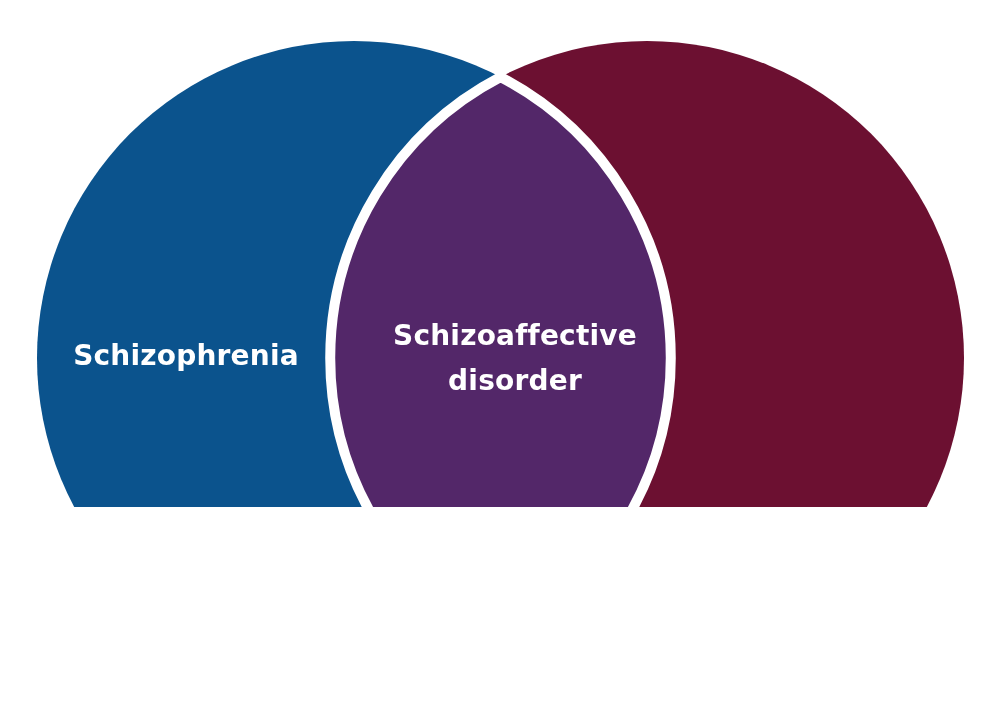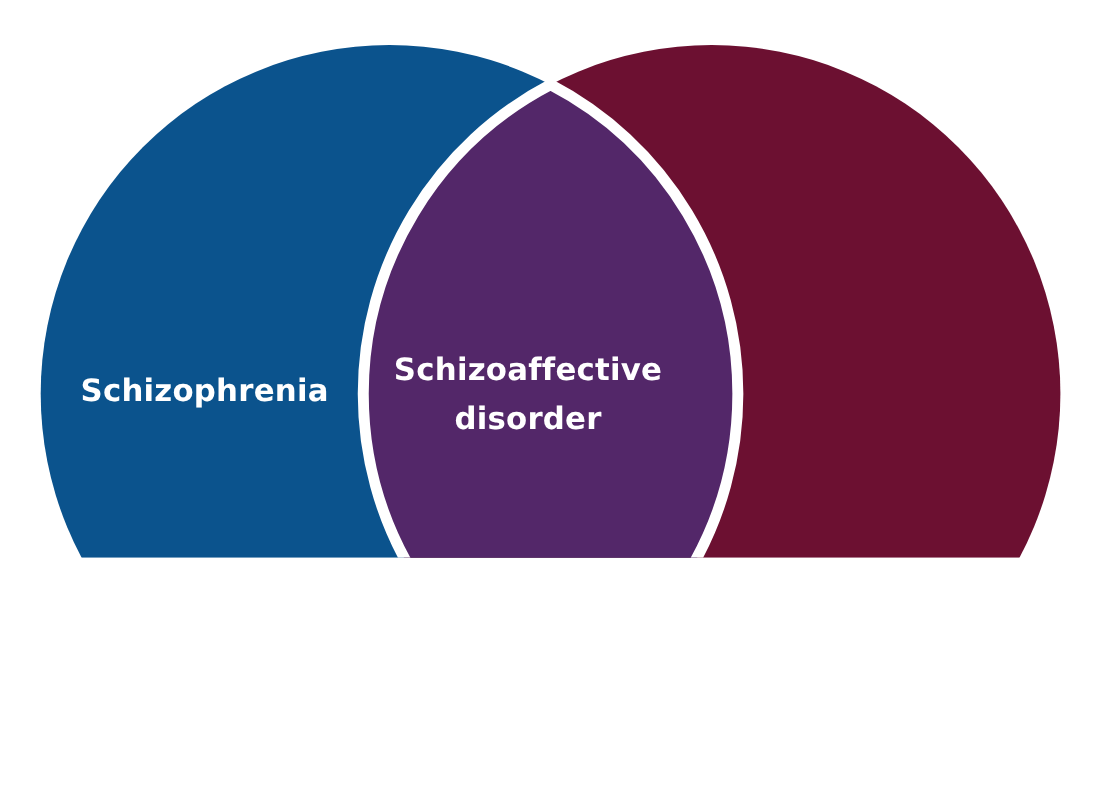--- a/index.html
+++ b/index.html
@@ -28,21 +28,21 @@
     transform: translate(-50%, -50%);
     color: #ffffff;
     font-weight: bold;
     font-size: 28px;
     line-height: 1.6;
     text-align: center;
     letter-spacing: 0.2px;
     user-select: none;
   }
   .label-left   { left: 186px; top: 356px; white-space: nowrap; }
-  .label-center { left: 480px; top: 359px; width: 310px; }
+  .label-center { left: 515px; top: 359px; width: 310px; }
   .label-right  { left: 812px; top: 361px; width: 220px; }
 </style>
 </head>
 <body>
 
 <div class="stage">
 
   <svg viewBox="0 0 1000 720" aria-hidden="true">
     <circle cx="354" cy="358" r="317" fill="#0B538D"></circle>
     <circle cx="647" cy="358" r="317" fill="#6C1031"></circle>

